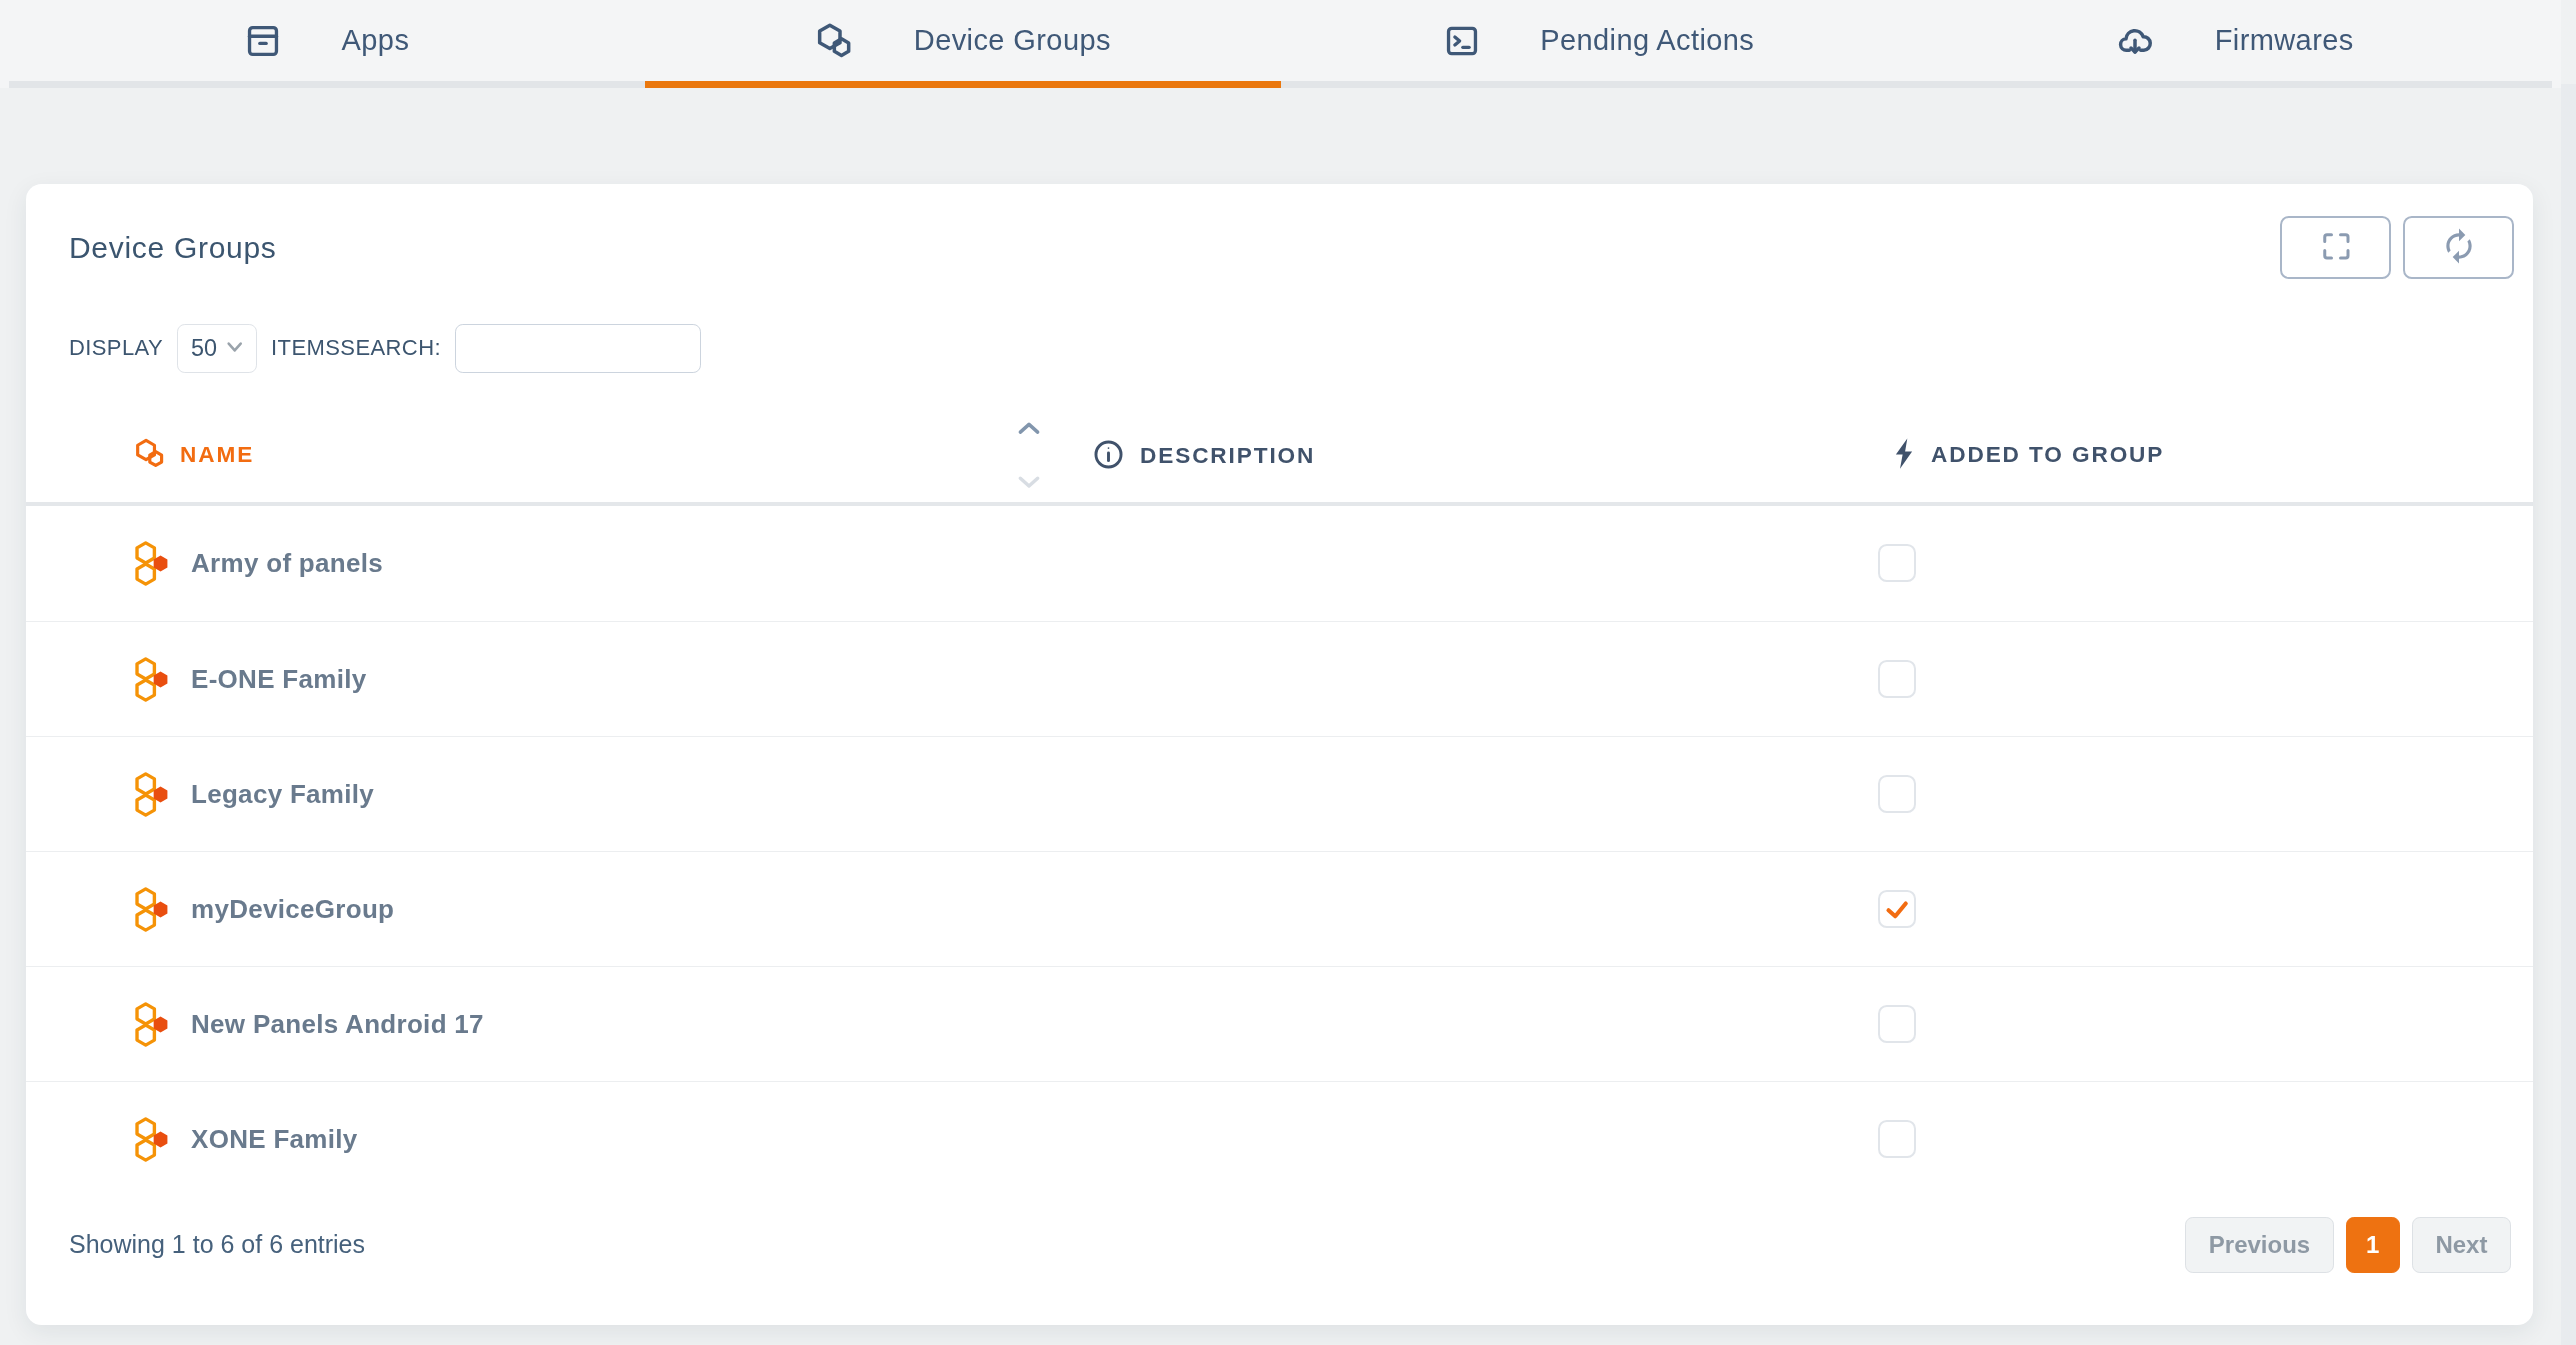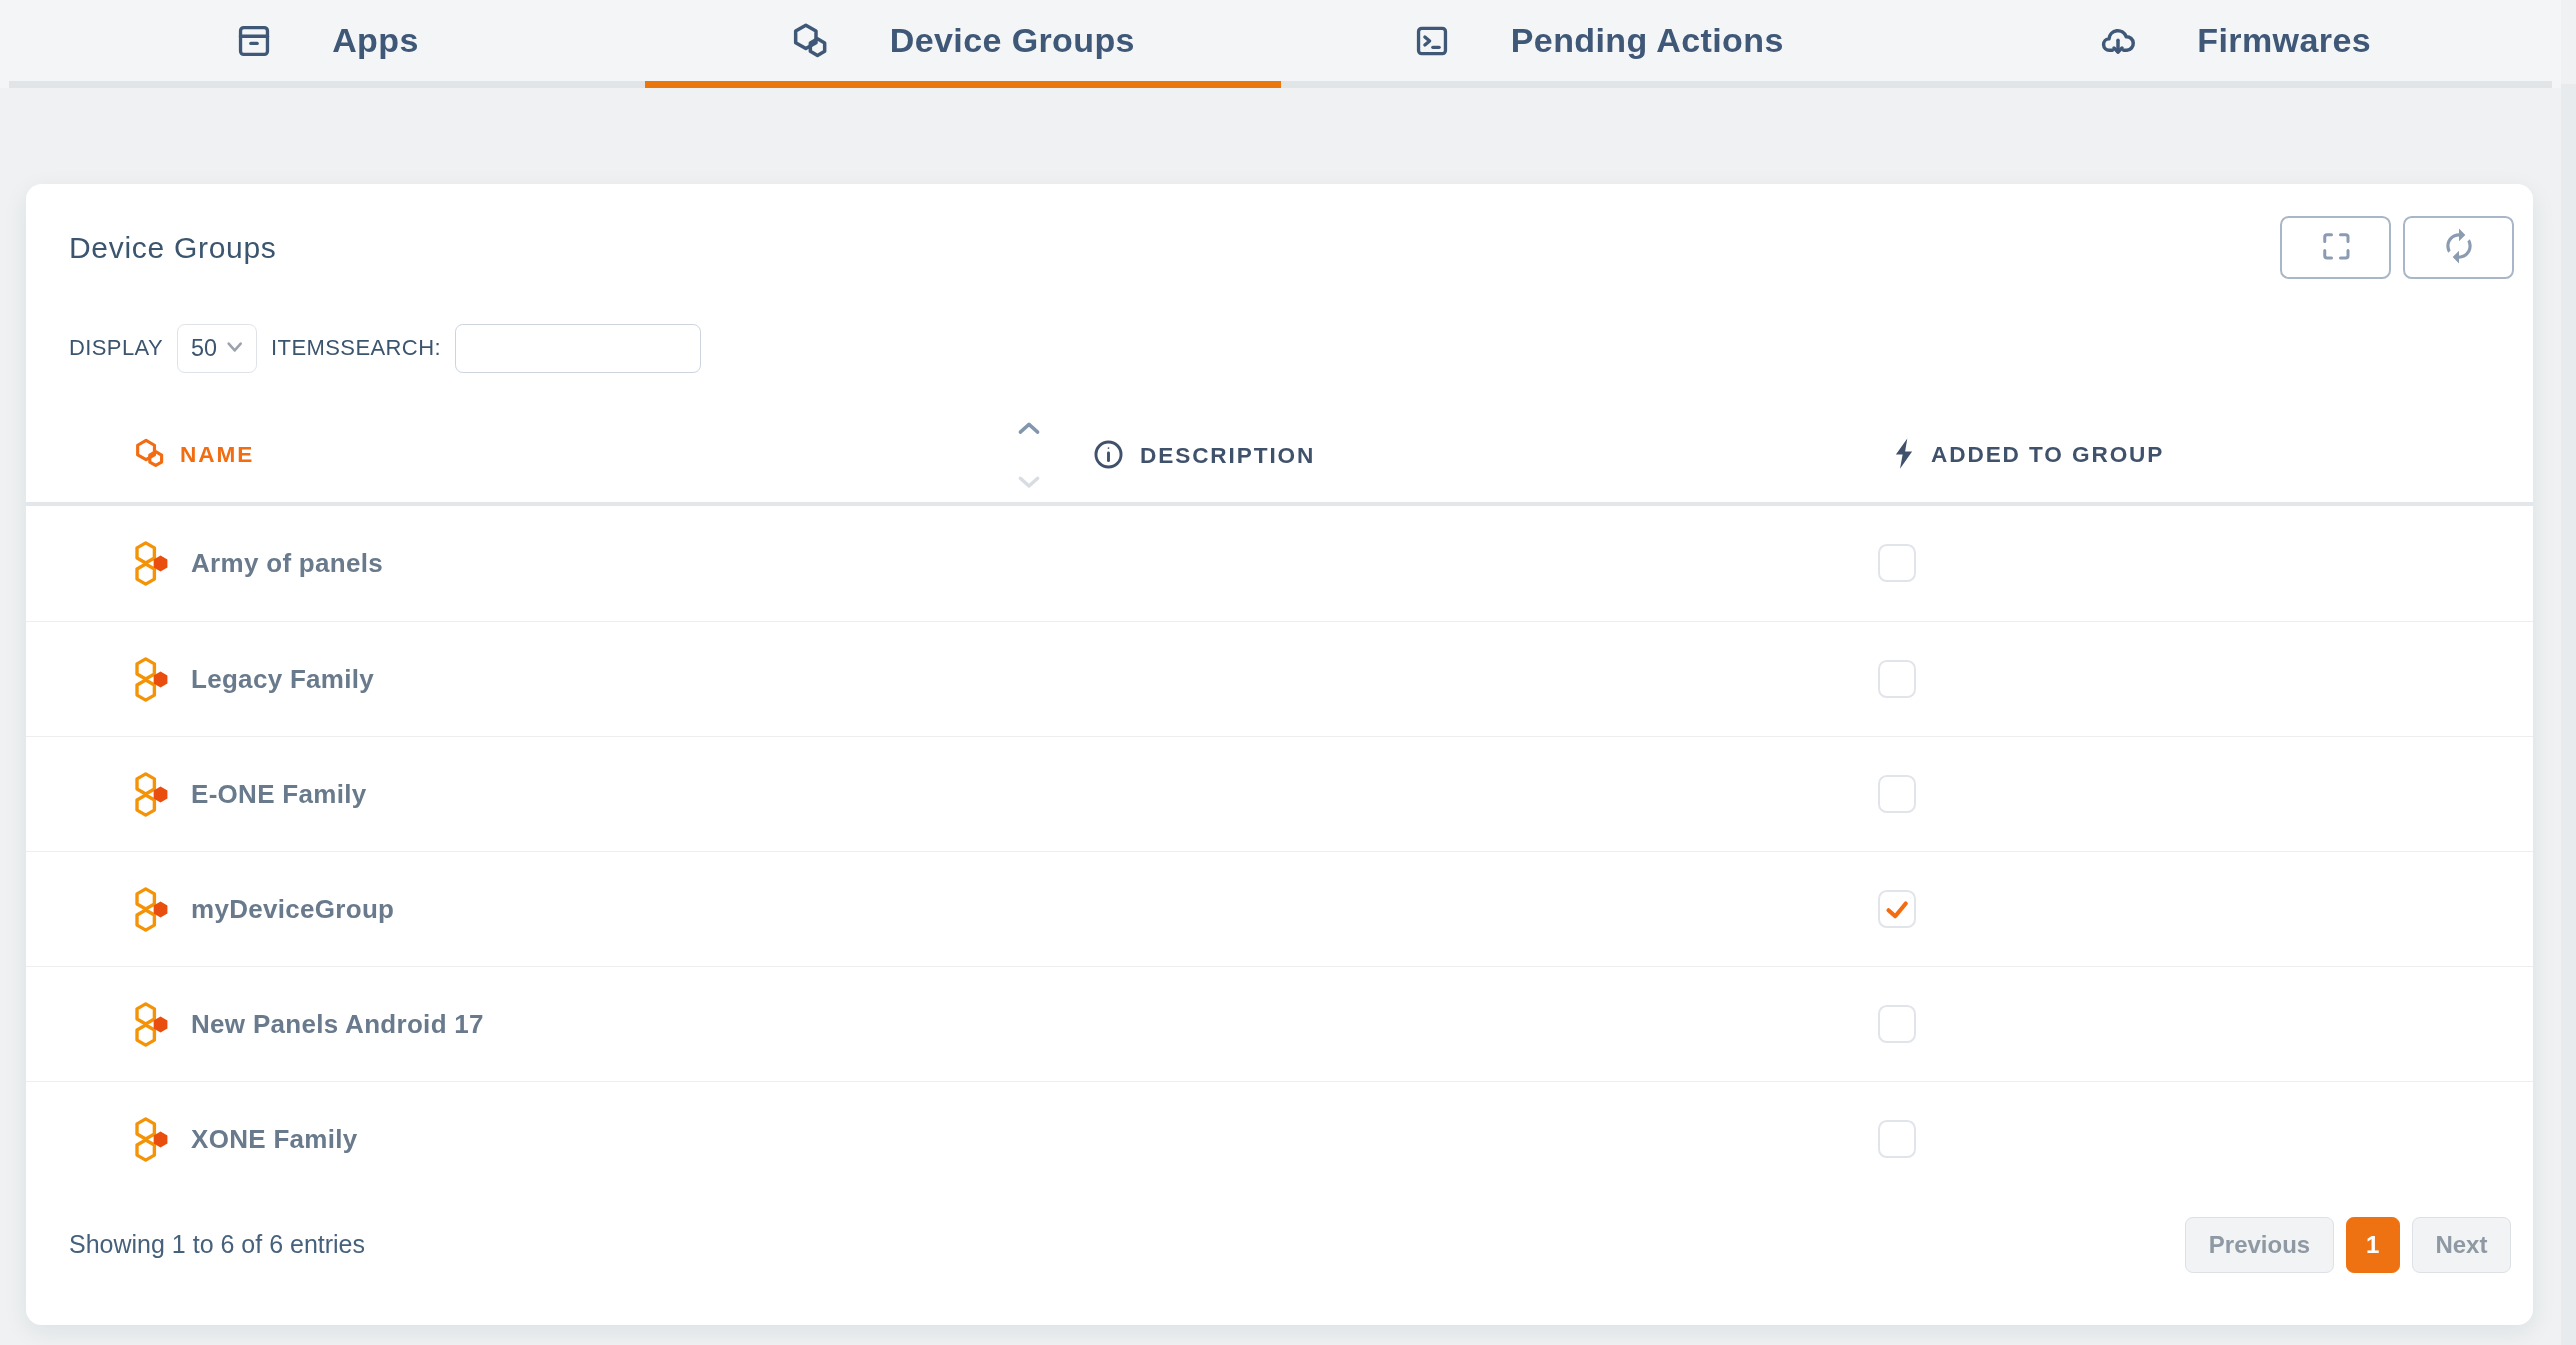--- a/index.html
+++ b/index.html
@@ -23,21 +23,21 @@
   .tab {
     flex:1 1 0;
     display:flex; align-items:center; justify-content:center;
     gap:15.6px;
     height:100%;
     border-bottom:7.8px solid #e2e5e8;
     cursor:pointer;
   }
   .tab.active { border-bottom-color:#EA770D; }
   .tab .tab-label {
-    font-size:34px; font-weight:bold; color:#3F5877; letter-spacing:0.4px;margin-left:44px;
+    font-size:29px; font-weight:normal; color:#3F5877; letter-spacing:0.4px;margin-left:44px;
   }
   .tab svg { display:block; }
 
   
   .scrollbar-track {
     position:absolute; top:84px; right:0; width:14.7px; height:1262px;
     background:#e8ebee;
   }
 
   
@@ -296,35 +296,35 @@
   </div>
 
   <div class="trow">
     <span class="row-group-icon">
       <svg width="36" height="49" viewBox="0 0 34 44" fill="none">
         <polygon points="12,2.5 20.2,7.25 20.2,16.75 12,21.5 3.8,16.75 3.8,7.25" stroke="#F59307" stroke-width="3.2" stroke-linejoin="round"></polygon>
         <polygon points="12,22.5 20.2,27.25 20.2,36.75 12,41.5 3.8,36.75 3.8,27.25" stroke="#F59307" stroke-width="3.2" stroke-linejoin="round"></polygon>
         <polygon points="26,14.5 32.5,18.25 32.5,25.75 26,29.5 19.5,25.75 19.5,18.25" fill="#E94E0F"></polygon>
       </svg>
     </span>
+    <span class="row-name">E-ONE Family</span>
+    <span class="checkbox">
+      
+    </span>
+  </div>
+
+  <div class="trow">
+    <span class="row-group-icon">
+      <svg width="36" height="49" viewBox="0 0 34 44" fill="none">
+        <polygon points="12,2.5 20.2,7.25 20.2,16.75 12,21.5 3.8,16.75 3.8,7.25" stroke="#F59307" stroke-width="3.2" stroke-linejoin="round"></polygon>
+        <polygon points="12,22.5 20.2,27.25 20.2,36.75 12,41.5 3.8,36.75 3.8,27.25" stroke="#F59307" stroke-width="3.2" stroke-linejoin="round"></polygon>
+        <polygon points="26,14.5 32.5,18.25 32.5,25.75 26,29.5 19.5,25.75 19.5,18.25" fill="#E94E0F"></polygon>
+      </svg>
+    </span>
     <span class="row-name">Legacy Family</span>
-    <span class="checkbox">
-      
-    </span>
-  </div>
-
-  <div class="trow">
-    <span class="row-group-icon">
-      <svg width="36" height="49" viewBox="0 0 34 44" fill="none">
-        <polygon points="12,2.5 20.2,7.25 20.2,16.75 12,21.5 3.8,16.75 3.8,7.25" stroke="#F59307" stroke-width="3.2" stroke-linejoin="round"></polygon>
-        <polygon points="12,22.5 20.2,27.25 20.2,36.75 12,41.5 3.8,36.75 3.8,27.25" stroke="#F59307" stroke-width="3.2" stroke-linejoin="round"></polygon>
-        <polygon points="26,14.5 32.5,18.25 32.5,25.75 26,29.5 19.5,25.75 19.5,18.25" fill="#E94E0F"></polygon>
-      </svg>
-    </span>
-    <span class="row-name">E-ONE Family</span>
     <span class="checkbox">
       
     </span>
   </div>
 
   <div class="trow">
     <span class="row-group-icon">
       <svg width="36" height="49" viewBox="0 0 34 44" fill="none">
         <polygon points="12,2.5 20.2,7.25 20.2,16.75 12,21.5 3.8,16.75 3.8,7.25" stroke="#F59307" stroke-width="3.2" stroke-linejoin="round"></polygon>
         <polygon points="12,22.5 20.2,27.25 20.2,36.75 12,41.5 3.8,36.75 3.8,27.25" stroke="#F59307" stroke-width="3.2" stroke-linejoin="round"></polygon>

